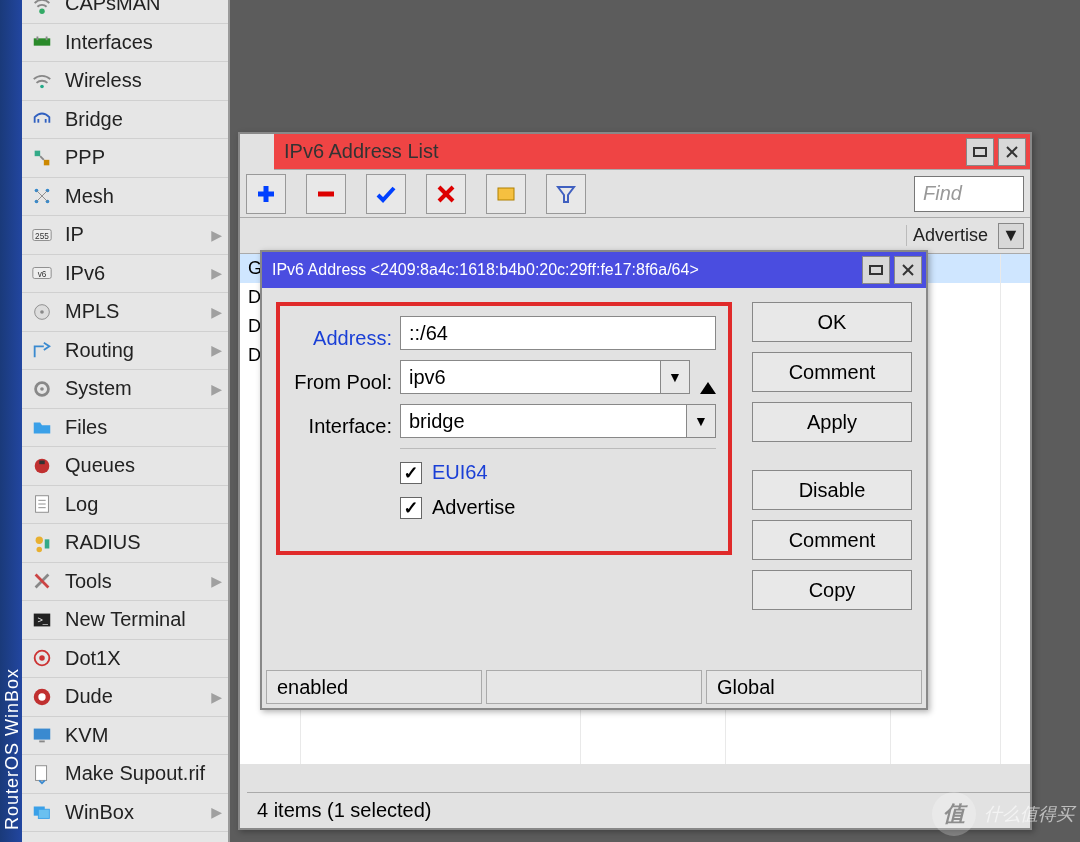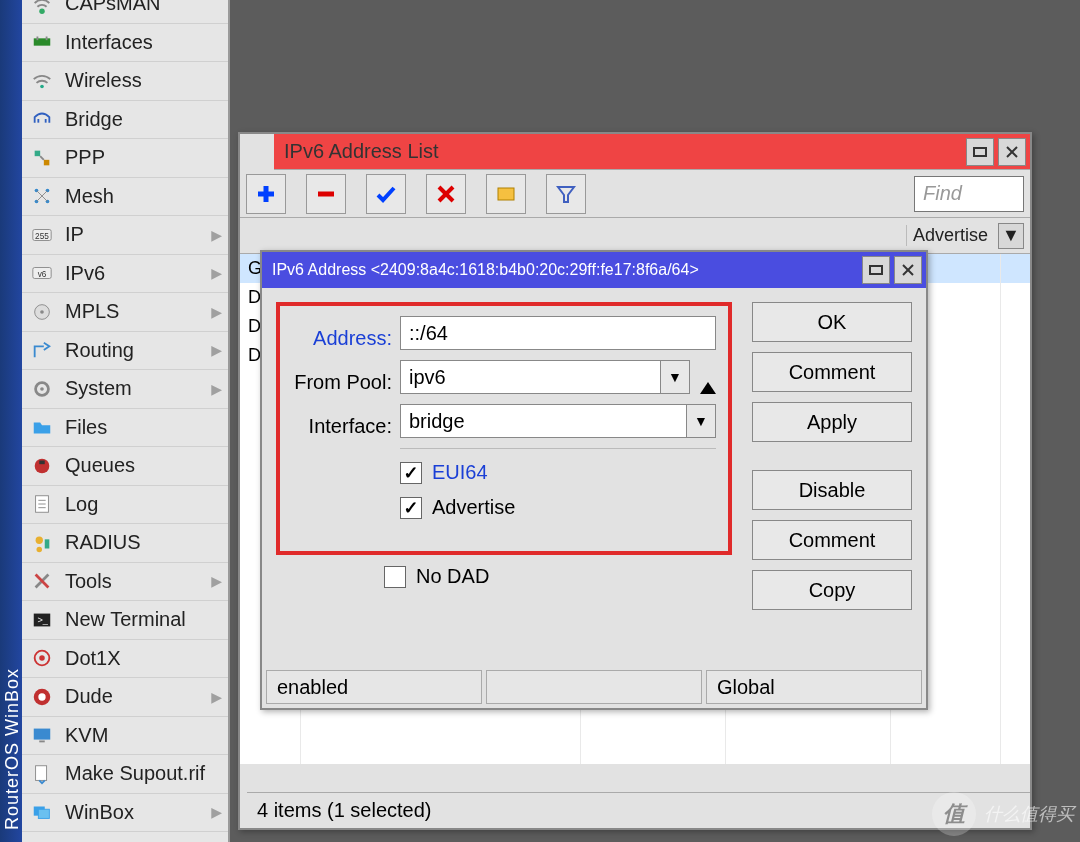--- a/index.html
+++ b/index.html
@@ -573,24 +573,20 @@
         <div class="hr"></div>
         <div class="chk-row">
           <span class="chk checked"></span>
           <span class="lbl blue">EUI64</span>
         </div>
         <div class="chk-row">
           <span class="chk checked"></span>
           <span class="lbl">Advertise</span>
         </div>
       </div>
-      <div class="chk-row">
-        <span class="chk"></span>
-        <span class="lbl">No DAD</span>
-      </div>
     </div>
     <div class="dlg-buttons">
       <div class="dlg-btn">OK</div>
       <div class="dlg-btn">Comment</div>
       <div class="dlg-btn">Apply</div>
       <div style="height:8px"></div>
       <div class="dlg-btn">Disable</div>
       <div class="dlg-btn">Comment</div>
       <div class="dlg-btn">Copy</div>
     </div>

